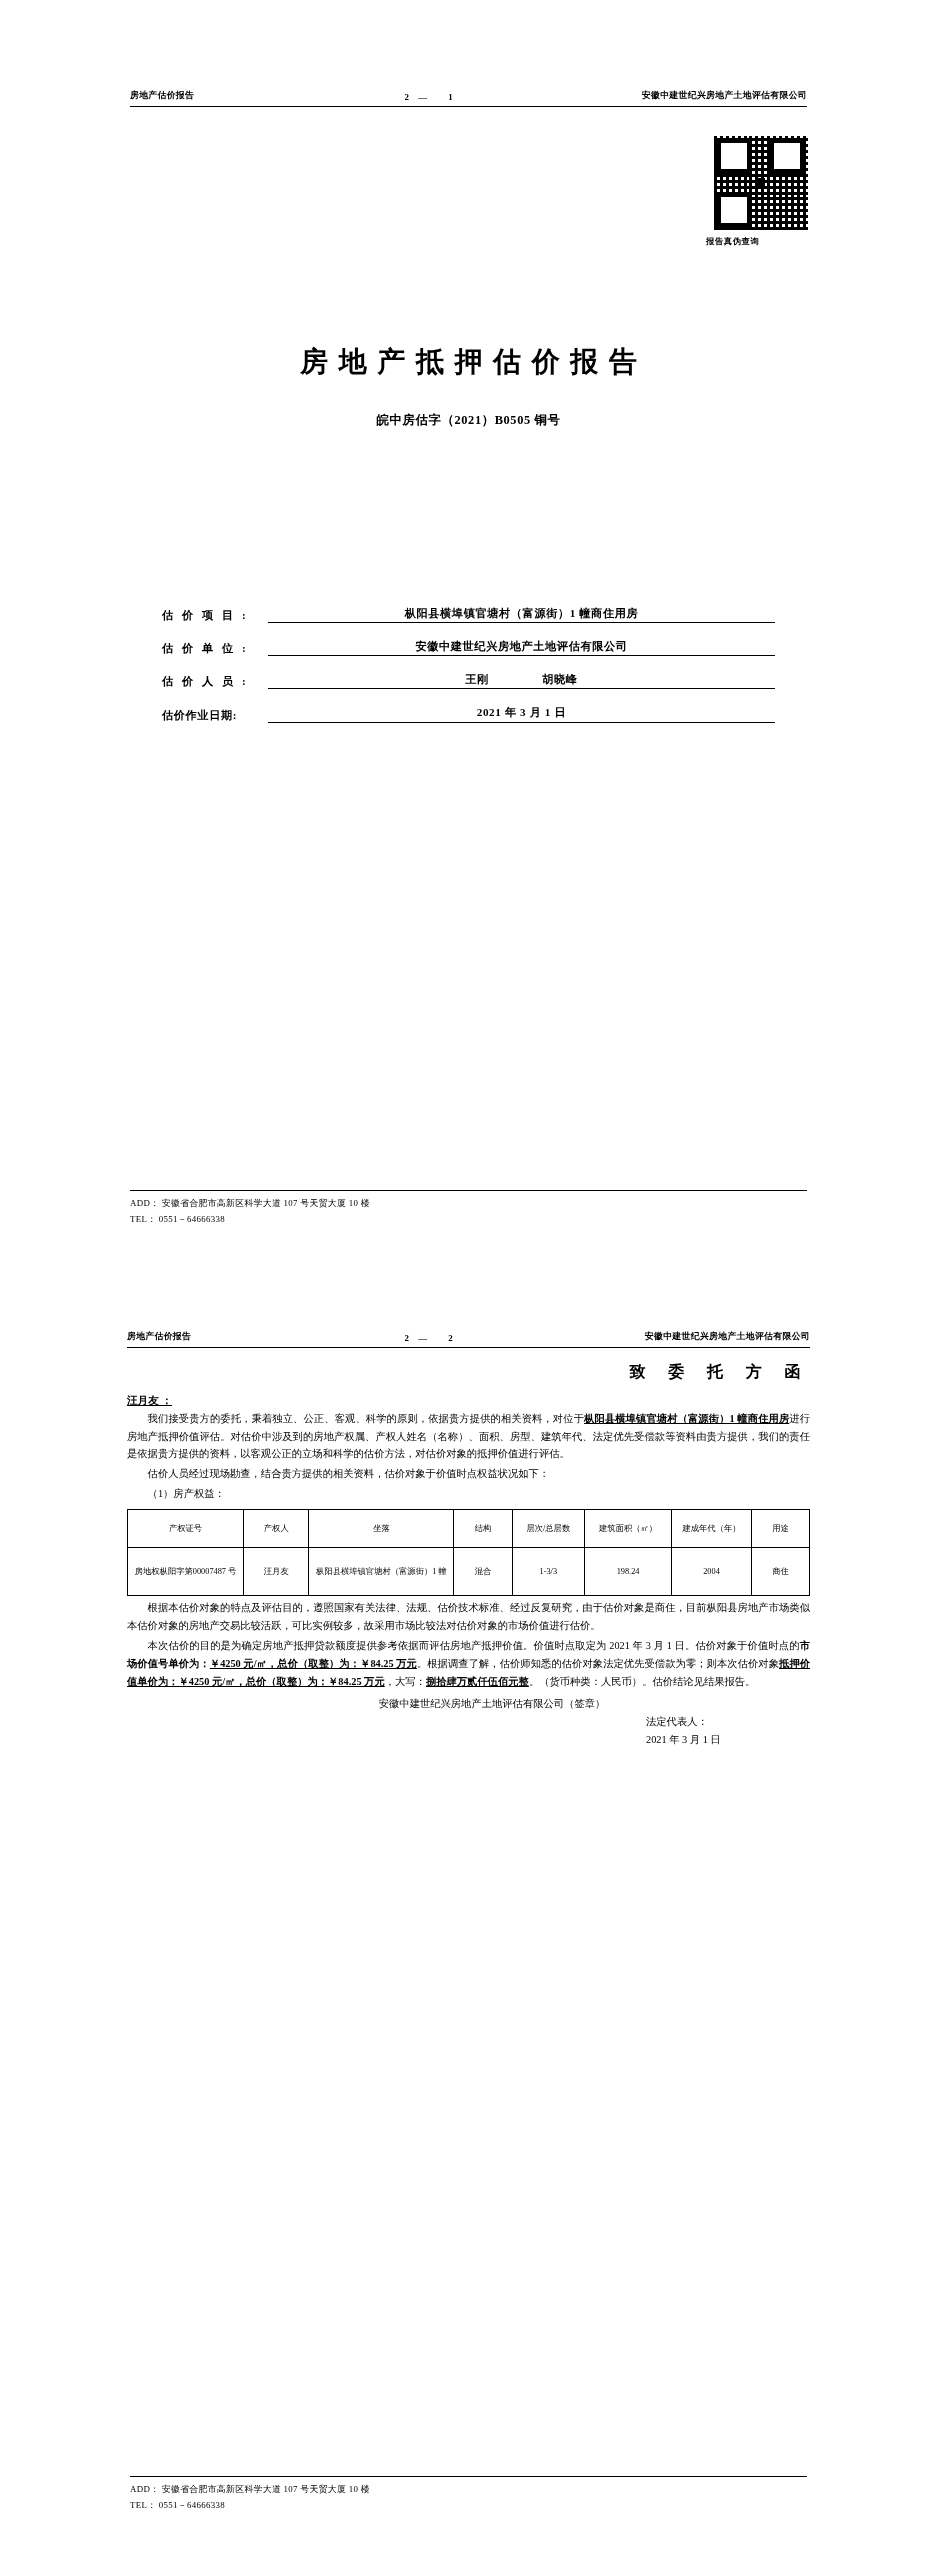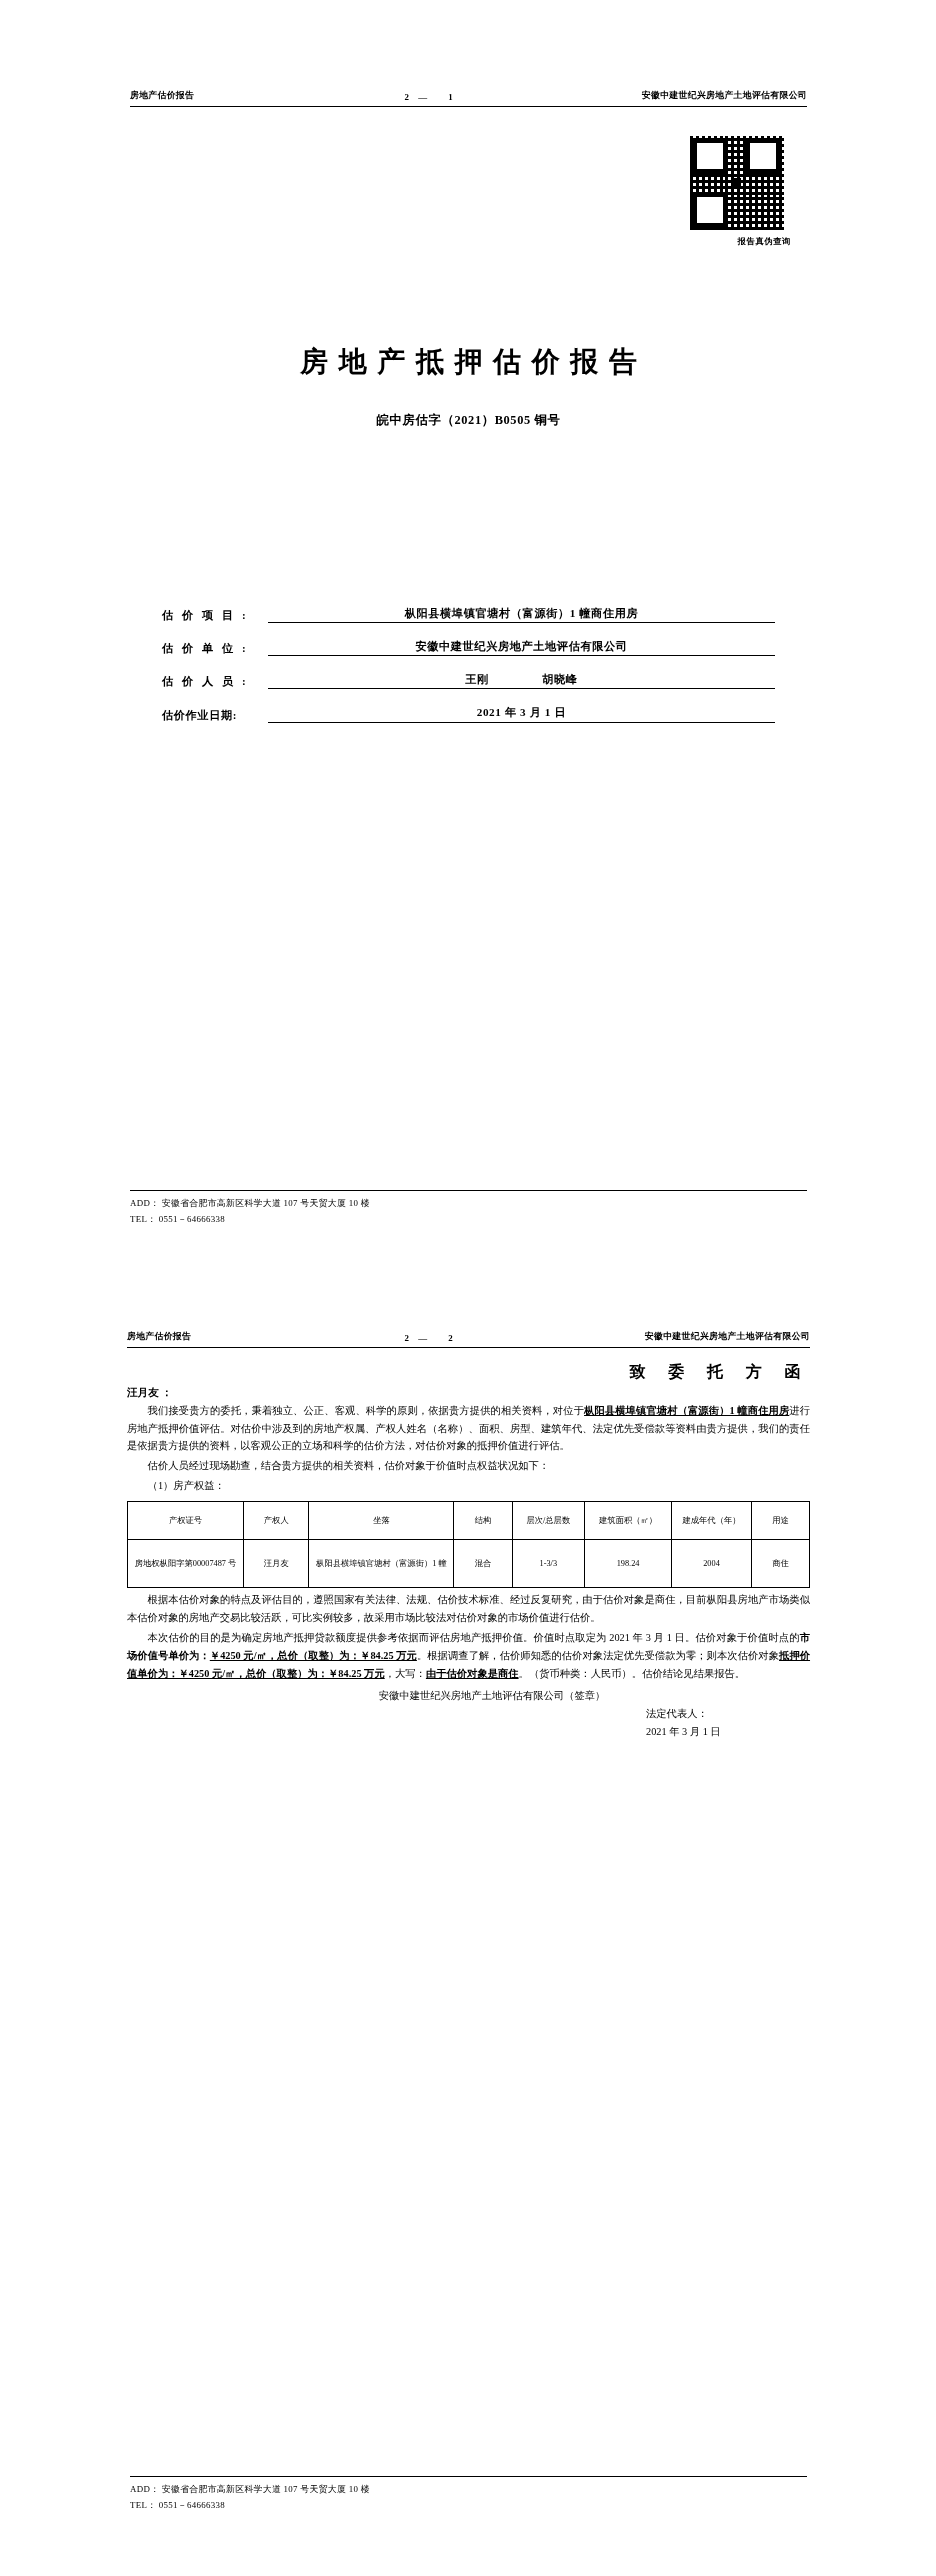--- a/index.html
+++ b/index.html
@@ -40,24 +40,24 @@
   .runhead .rh-mid {
     flex: 1;
     text-align: center;
     letter-spacing: 9.4px;
     padding-left: 29.5px;
   }
   .runhead .rh-right { width: 236px; text-align: right; }
 
   .qr-block {
     position: absolute;
-    right: 146px;
+    right: 122px;
     top: 136px;
     width: 109px;
-    text-align: right;
+    text-align: left;
   }
   .qr-img {
     width: 94px;
     height: 94px;
     margin: 0 auto;
     background-color: #fff;
     background-image:
       repeating-linear-gradient(90deg, #000 0 3px, transparent 3px 5.9px),
       repeating-linear-gradient(0deg, #000 0 3px, transparent 3px 5.9px);
     background-blend-mode: multiply;
@@ -159,23 +159,24 @@
   }
   .p2-title {
     margin-top: 14px;
     text-align: right;
     font-size: 16px;
     font-weight: bold;
     letter-spacing: 9.4px;
     padding-left: 9.4px;
   }
   .salutation {
-    margin-top: 3px;
+    margin-top: 11px;
     font-size: 10.6px;
     font-weight: bold;
+    text-decoration: underline;
   }
   p.body {
     font-size: 10.3px;
     line-height: 1.72;
     margin: 2.4px 0 0 0;
     text-indent: 2em;
     text-align: justify;
   }
   .b { font-weight: bold; }
   .bu { font-weight: bold; text-decoration: underline; }
@@ -323,21 +324,21 @@
           <td>198.24</td>
           <td>2004</td>
           <td>商住</td>
         </tr>
       </tbody>
     </table>
 
     <p class="body">根据本估价对象的特点及评估目的，遵照国家有关法律、法规、估价技术标准、经过反复研究，由于估价对象是商住，目前枞阳县房地产市场类似本估价对象的房地产交易比较活跃，可比实例较多，故采用市场比较法对估价对象的市场价值进行估价。</p>
 
     <p class="body">
-      <span>本次估价的目的是为确定房地产抵押贷款额度提供参考依据而评估房地产抵押价值。价值时点取定为 2021 年 3 月 1 日。估价对象于价值时点的</span><span class="b">市场价值号单价为：</span><span class="bu">￥4250 元/㎡，总价（取整）为：￥84.25 万元</span><span>。根据调查了解，估价师知悉的估价对象法定优先受偿款为零；则本次估价对象</span><span class="bu">抵押价值单价为：￥4250 元/㎡，总价（取整）为：￥84.25 万元</span><span>，大写：</span><span class="bu">由于估价对象是商住</span><span>。（货币种类：人民币）。估价结论见结果报告。</span>
+      <span>本次估价的目的是为确定房地产抵押贷款额度提供参考依据而评估房地产抵押价值。价值时点取定为 2021 年 3 月 1 日。估价对象于价值时点的</span><span class="b">市场价值号单价为：</span><span class="bu">￥4250 元/㎡，总价（取整）为：￥84.25 万元</span><span>。根据调查了解，估价师知悉的估价对象法定优先受偿款为零；则本次估价对象</span><span class="bu">抵押价值单价为：￥4250 元/㎡，总价（取整）为：￥84.25 万元</span><span>，大写：</span><span class="bu">捌拾肆万贰仟伍佰元整</span><span>。（货币种类：人民币）。估价结论见结果报告。</span>
     </p>
 
     <div class="sign-block">
       <div class="sign-line1">安徽中建世纪兴房地产土地评估有限公司（签章）</div>
       <div class="sign-line2">法定代表人：</div>
       <div class="sign-line3">2021 年 3 月 1 日</div>
     </div>
 
     <div class="addr-block">
       <div class="addr-line">ADD：  安徽省合肥市高新区科学大道 107 号天贸大厦 10 楼</div>

